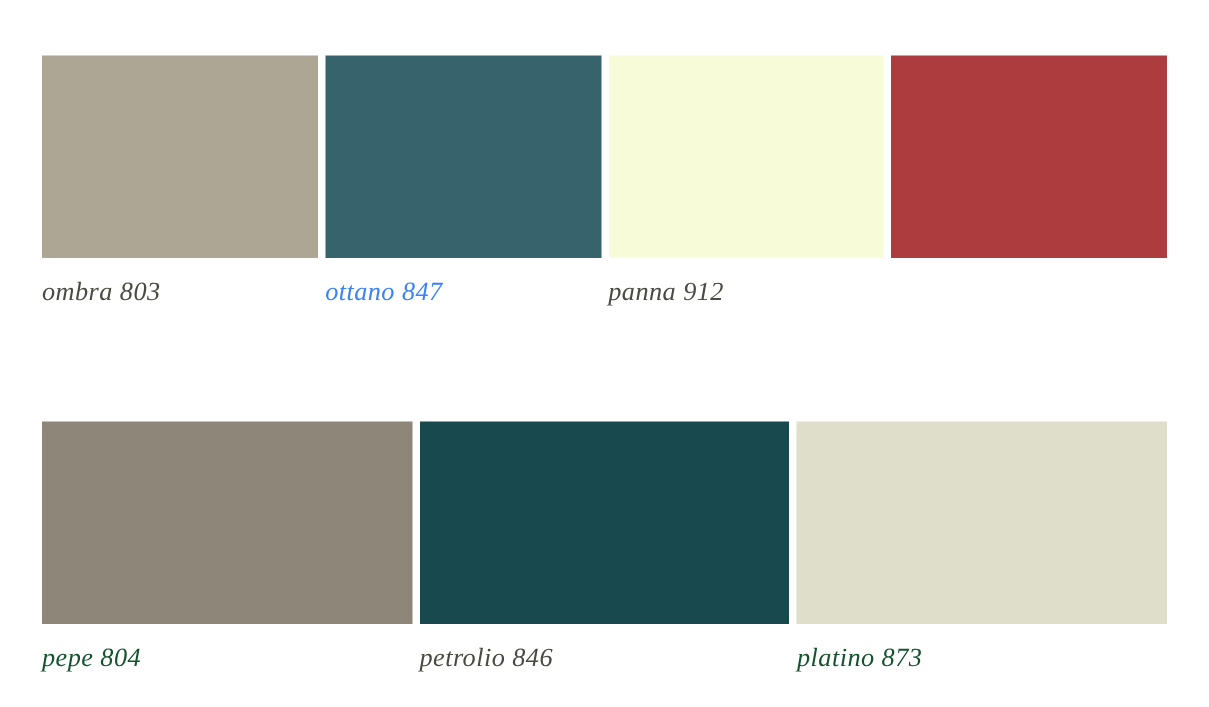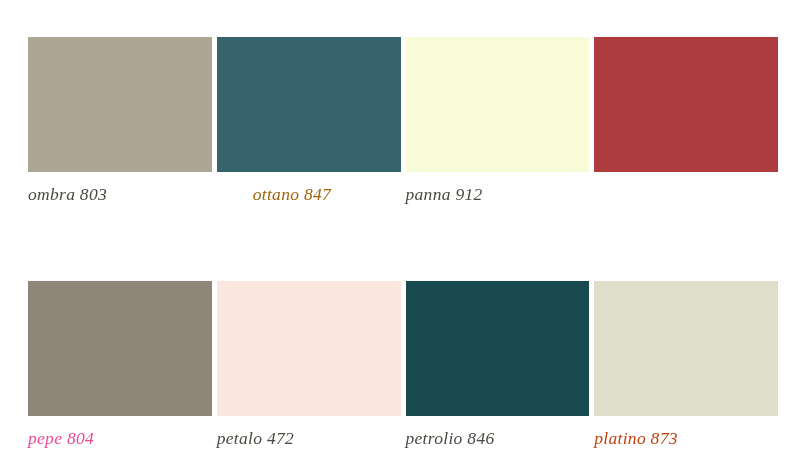--- a/index.html
+++ b/index.html
@@ -66,51 +66,47 @@
 
   <div class="swatch-row swatch-row-top">
 
     <div class="swatch-cell">
       <div class="swatch-chip" style="background-color: rgb(173, 166, 148);"></div>
       <div class="swatch-label" style="color: rgb(74, 74, 66);">ombra 803</div>
     </div>
 
     <div class="swatch-cell">
       <div class="swatch-chip" style="background-color: rgb(55, 100, 108);"></div>
-      <div class="swatch-label" style="color: #a16207; margin-left: 36px;">ottano 847</div>
+      <div class="swatch-label" style="color: #3b82f6;">ottano 847</div>
     </div>
 
     <div class="swatch-cell">
       <div class="swatch-chip" style="background-color: rgb(248, 251, 216);"></div>
       <div class="swatch-label" style="color: rgb(74, 74, 66);">panna 912</div>
     </div>
 
     <div class="swatch-cell">
       <div class="swatch-chip" style="background-color: rgb(173, 60, 62);"></div>
     </div>
 
   </div>
 
   <div class="swatch-row swatch-row-bottom">
 
     <div class="swatch-cell">
       <div class="swatch-chip" style="background-color: rgb(142, 135, 121);"></div>
-      <div class="swatch-label" style="color: #ec4899;">pepe 804</div>
+      <div class="swatch-label" style="color: #14532d;">pepe 804</div>
     </div>
 
-    <div class="swatch-cell">
-      <div class="swatch-chip" style="background-color: rgb(250, 231, 224);"></div>
-      <div class="swatch-label" style="color: rgb(74, 74, 66);">petalo 472</div>
-    </div>
 
     <div class="swatch-cell">
       <div class="swatch-chip" style="background-color: rgb(23, 73, 78);"></div>
       <div class="swatch-label" style="color: rgb(74, 74, 66);">petrolio 846</div>
     </div>
 
     <div class="swatch-cell">
       <div class="swatch-chip" style="background-color: rgb(222, 222, 203);"></div>
-      <div class="swatch-label" style="color: #c2410c;">platino 873</div>
+      <div class="swatch-label" style="color: #14532d;">platino 873</div>
     </div>
 
   </div>
 
 </div>
 
 </body></html>

